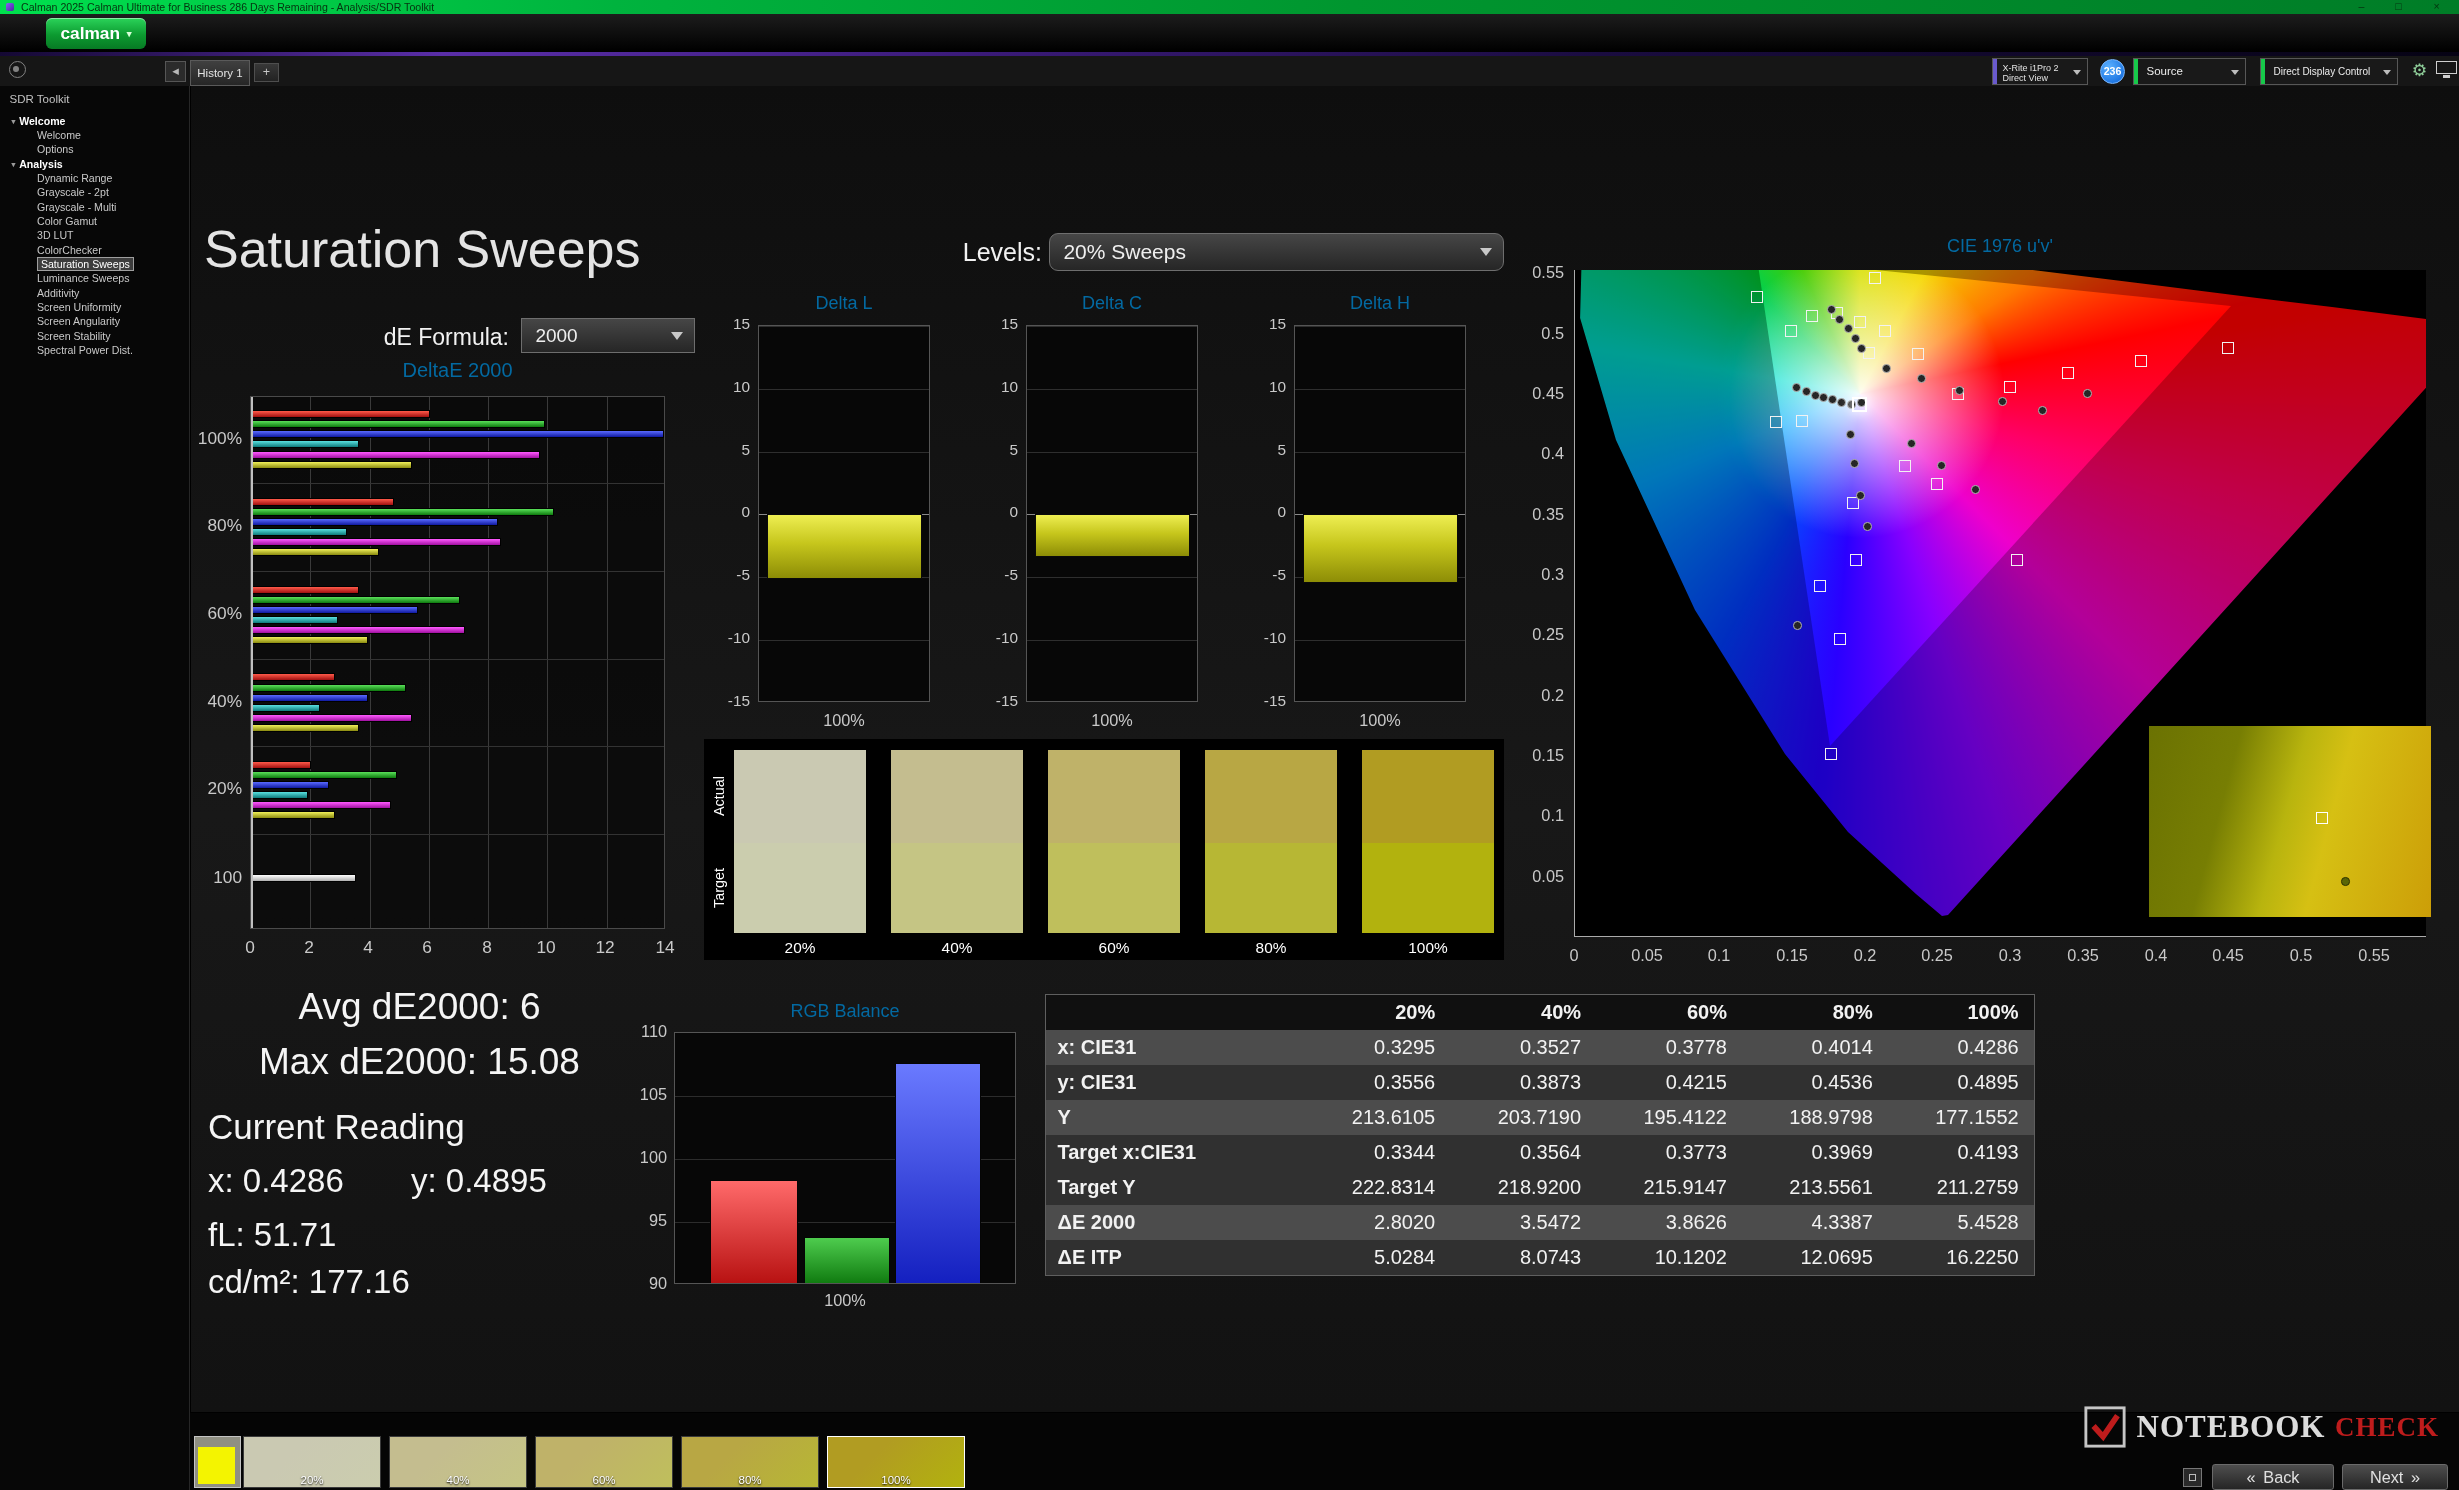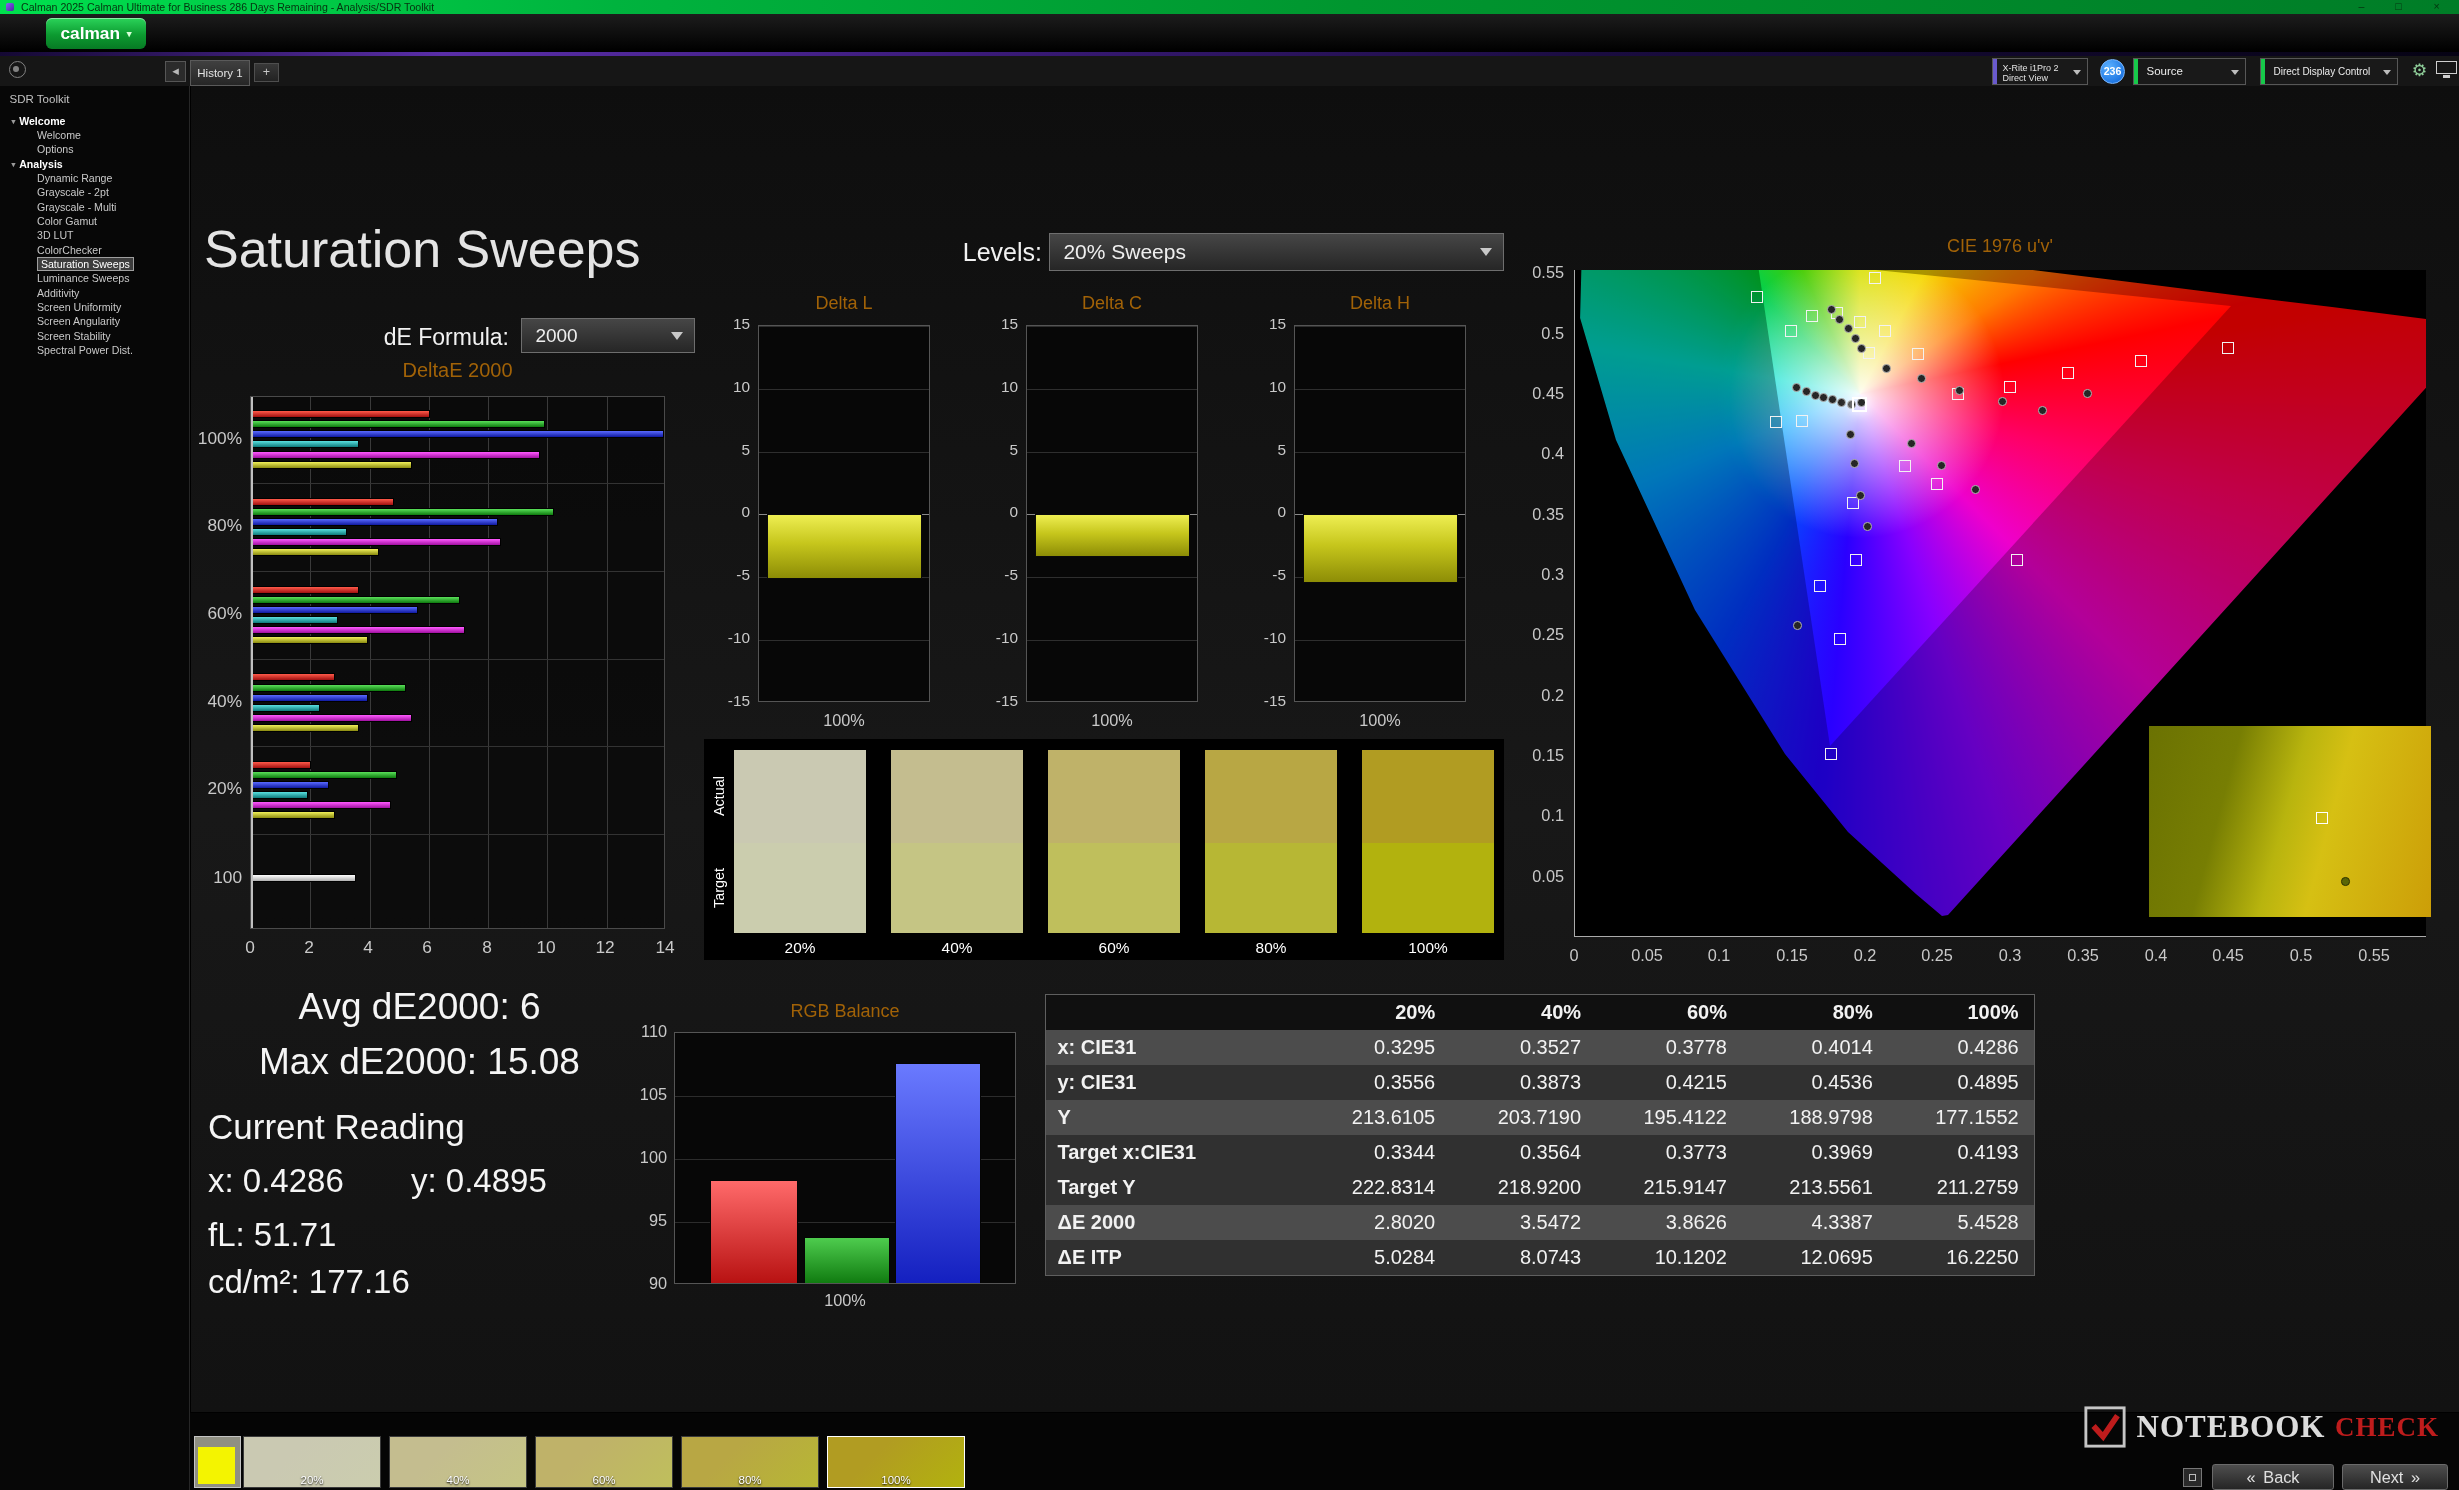--- a/index.html
+++ b/index.html
@@ -80,24 +80,24 @@
   #main-bg { position:absolute; left:191px; top:86px; width:2268px; height:1326px;
     background:linear-gradient(180deg,#0e0e0e 0%,#181818 55%,#121212 100%); }
   #page-title { position:absolute; left:204px; top:219px; font-size:52px; color:#e4e4e4; }
   .field-label { position:absolute; color:#f2f2f2; }
   #levels-label { left:892px; top:238px; width:150px; text-align:right; font-size:25px; }
   #deformula-label { left:317px; top:324px; width:192px; text-align:right; font-size:23px; }
   .dropdown { position:absolute; background:linear-gradient(180deg,#464646,#262626);
     border:1px solid #6e6e6e; color:#efefef; display:flex; align-items:center; padding-left:13.4px; cursor:pointer; }
   .dd-arrow { position:absolute; right:10.6px; width:0; height:0;
     border-left:6.7px solid transparent; border-right:6.7px solid transparent; border-top:8.6px solid #c8c8c8; }
-  #levels-dd { left:1049px; top:233px; width:455px; height:38px; font-size:21px; }
+  #levels-dd { left:1049px; top:233px; width:455px; height:38px; font-size:21px;border-radius:9px; }
   #deformula-dd { left:521px; top:318px; width:174px; height:35px; font-size:19px; }
 
-  .chart-title { position:absolute; text-align:center; color:#a16207; font-size:20px; }
+  .chart-title { position:absolute; text-align:center; color:#0369a1; font-size:20px; }
   .axis-label { position:absolute; color:#c9c9c9; font-size:16.3px; white-space:nowrap; }
   .grid-v { position:absolute; background:#3a3a3a; }
   .grid-h { position:absolute; background:#333; }
   .hbar { position:absolute; border:1px solid #000; }
   .vbar { position:absolute; border:1px solid #050505; }
   .plot { position:absolute; border:1px solid #555; background:#070707; }
 
   #deltaE-title { left:250px; top:359px; width:415px; }
   #deltaE-plot { position:absolute; left:250px; top:396px; width:415px; height:533px;
     border:1px solid #4a4a4a; background:rgba(6,6,6,.65); overflow:hidden; }

